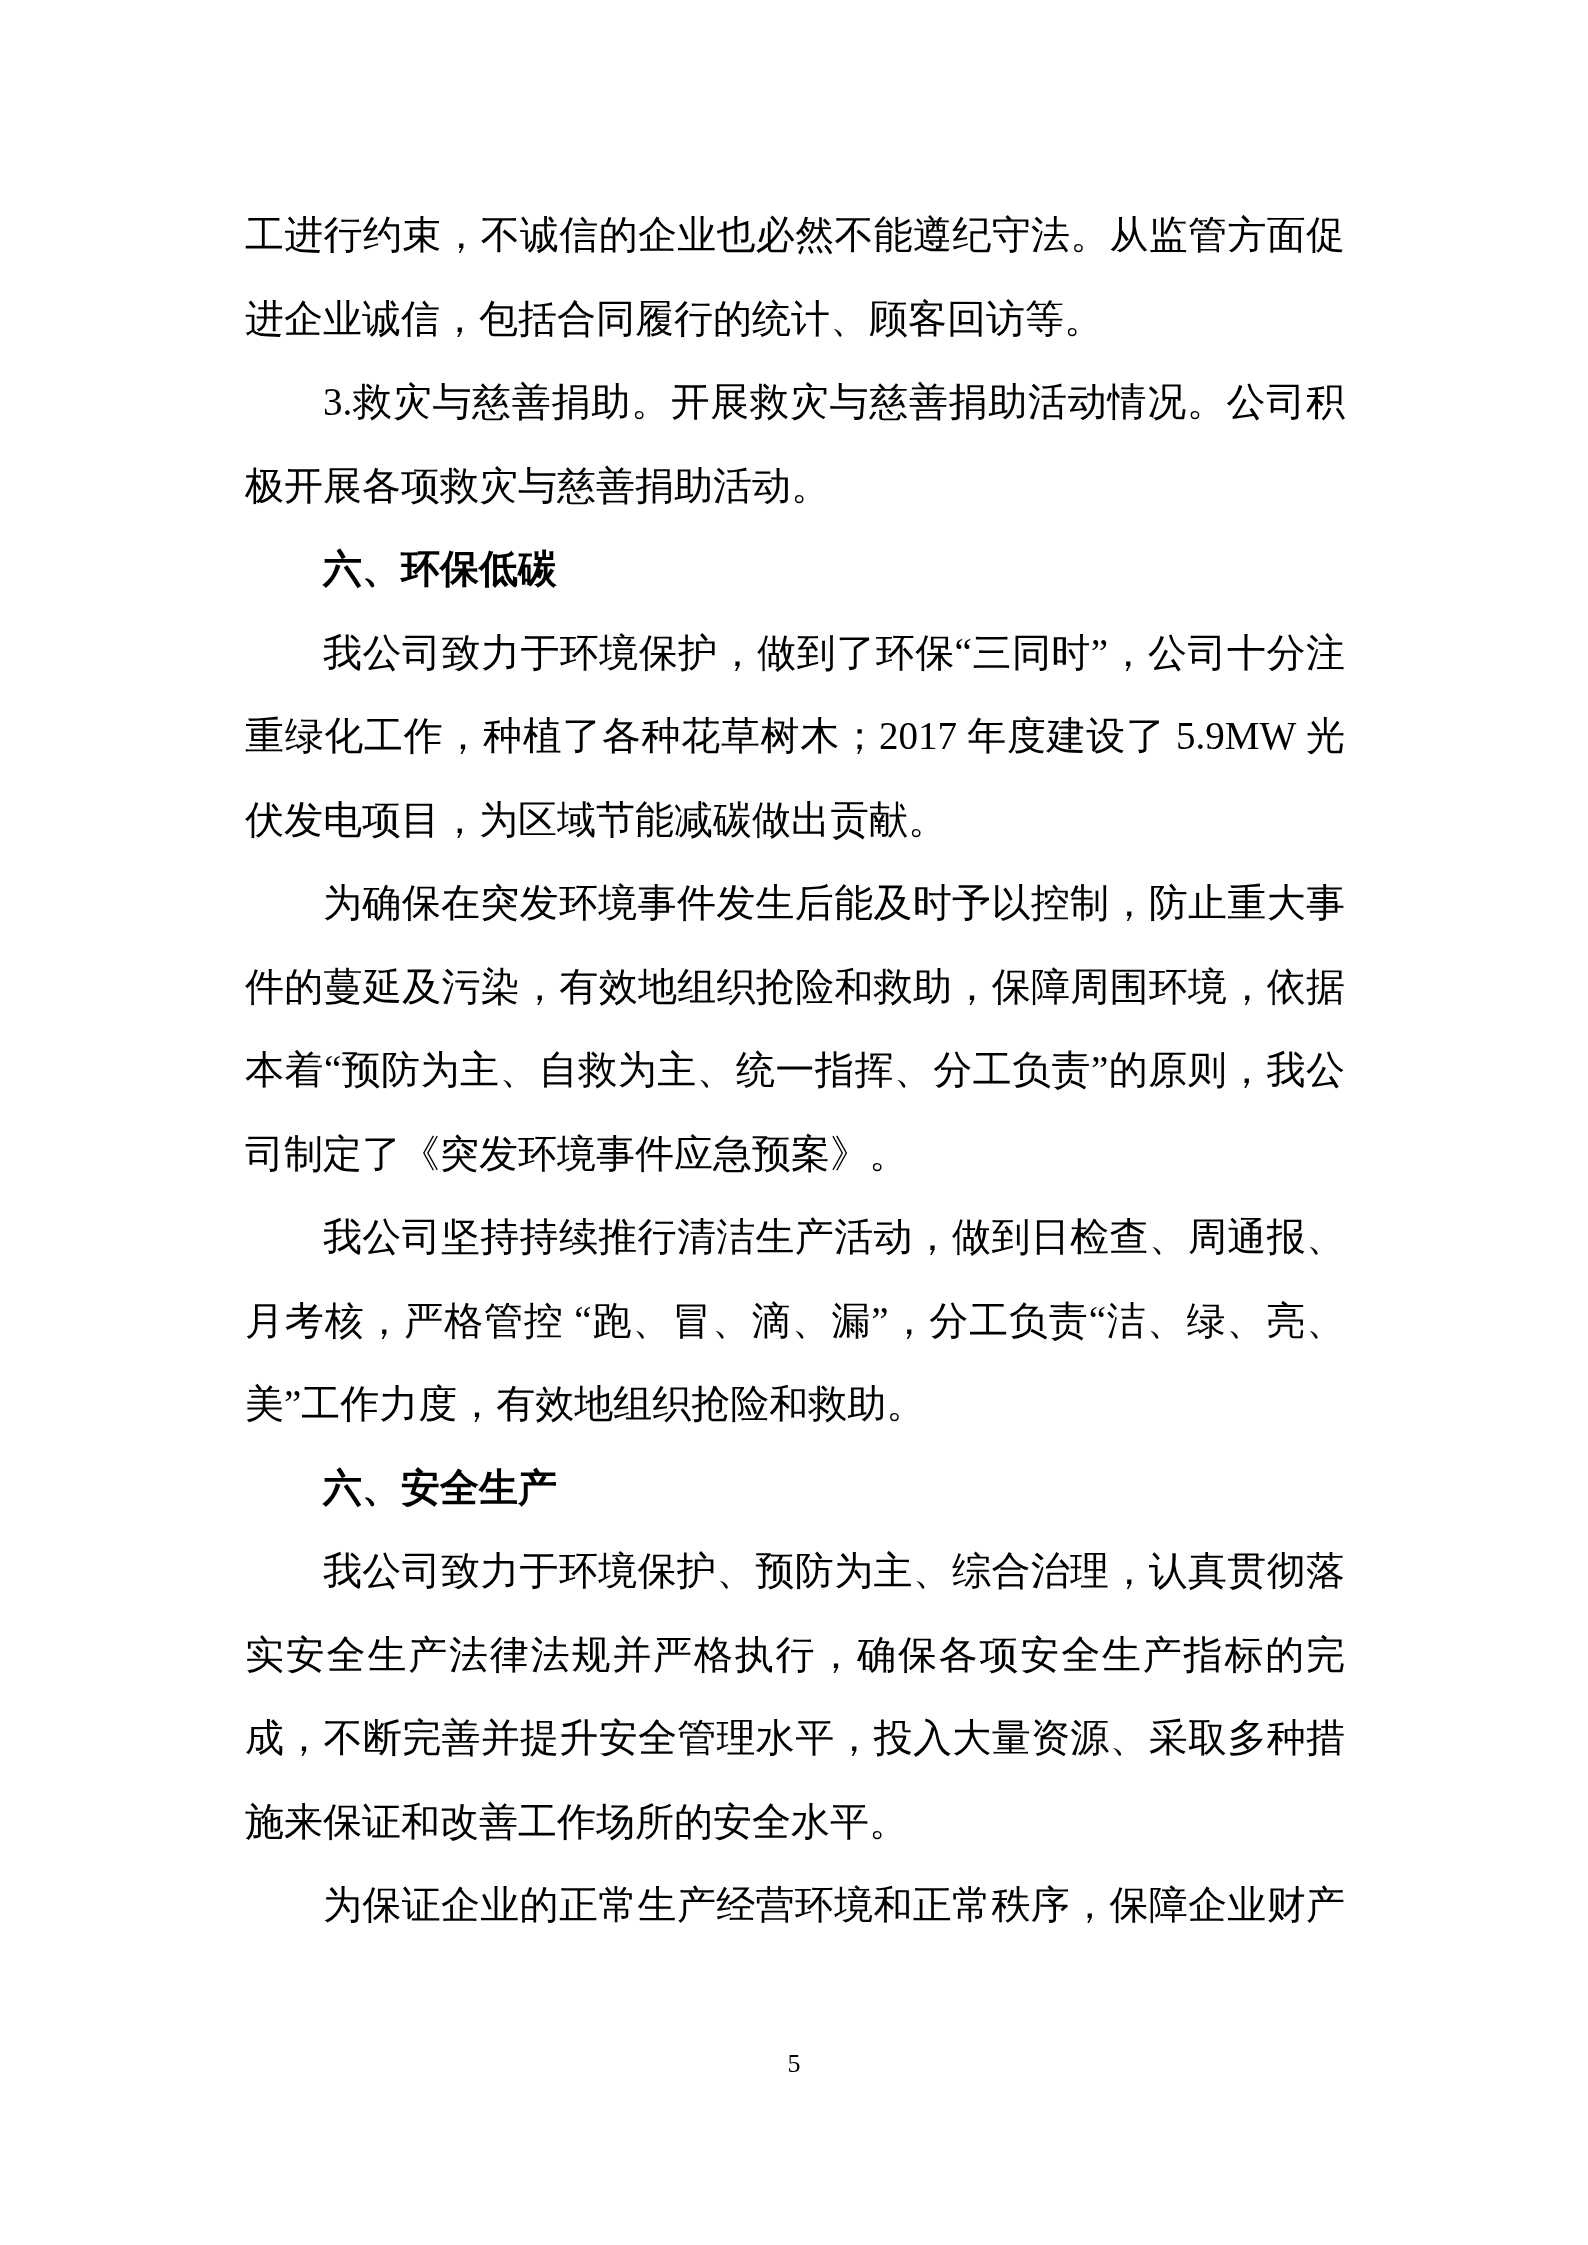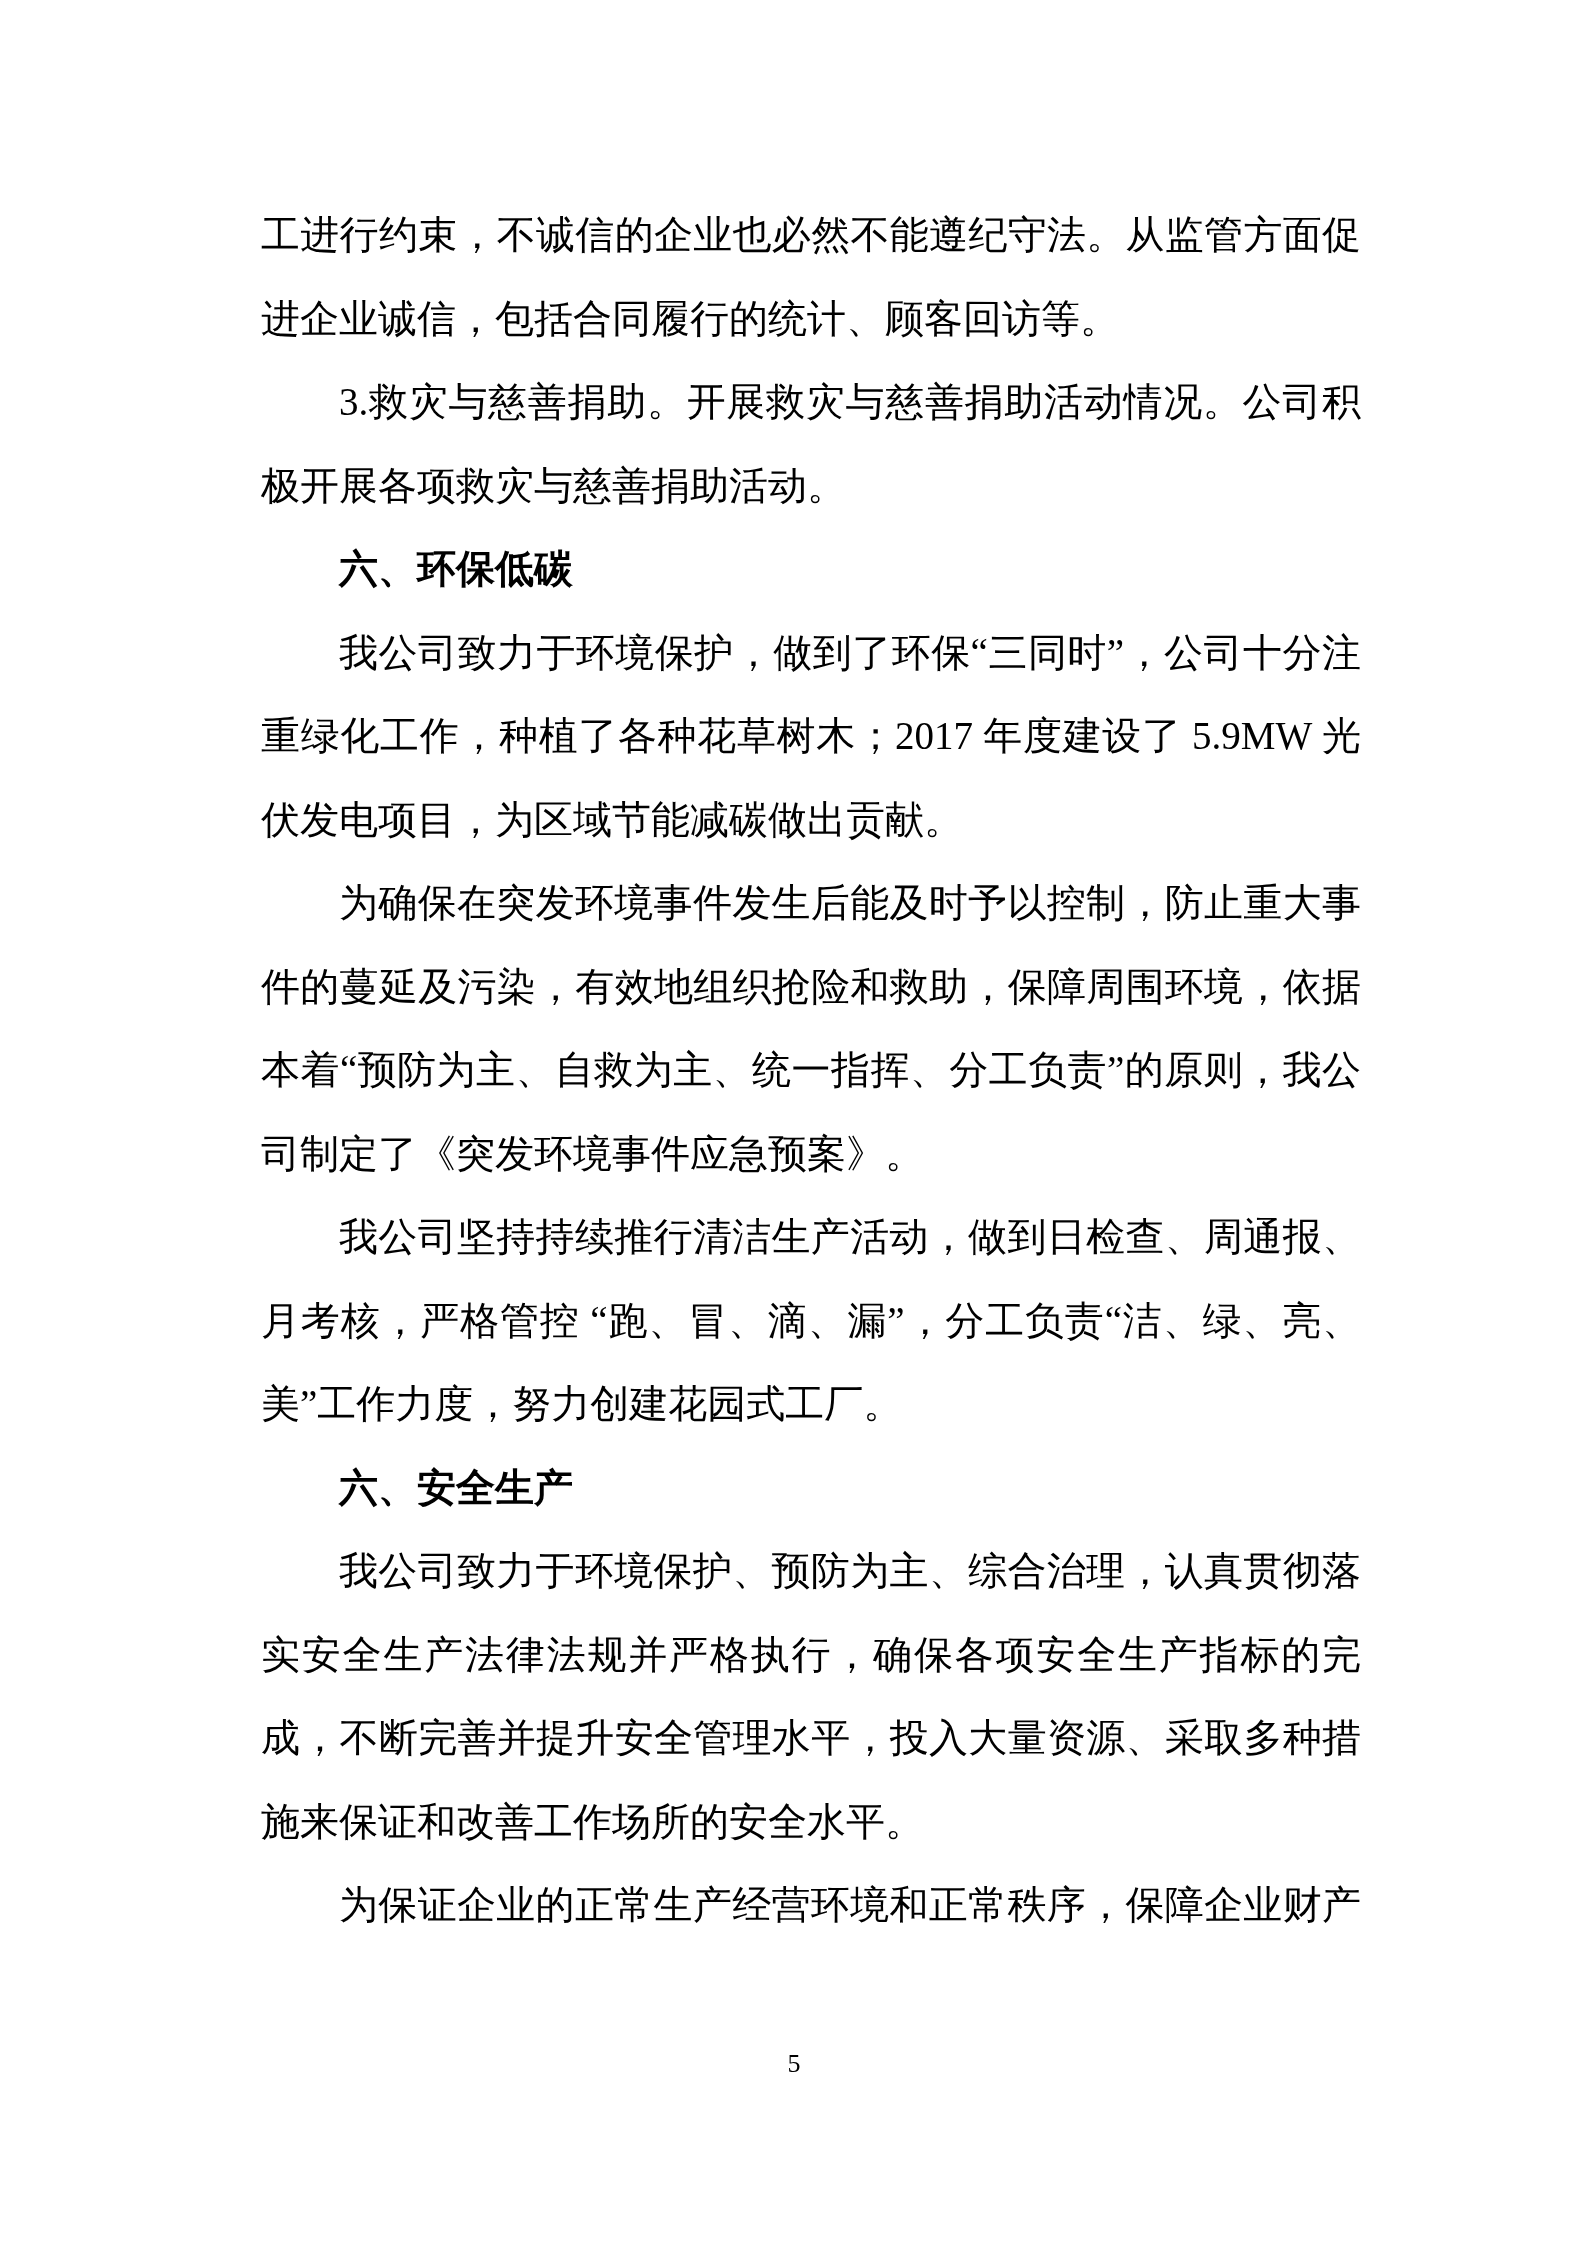--- a/index.html
+++ b/index.html
@@ -11,21 +11,21 @@
     position: relative;
     width: 1588px;
     height: 2245px;
     background: #ffffff;
     overflow: hidden;
     font-family: "Liberation Serif", "DejaVu Serif", serif;
     color: #000000;
   }
   .content {
     position: absolute;
-    left: 261px;
+    left: 245px;
     top: 193px;
     width: 1100px;
   }
   .para { margin: 0; padding: 0; }
   .line {
     height: 83.5px;
     line-height: 83.5px;
     font-size: 39px;
     white-space: normal;
     overflow: visible;
@@ -81,21 +81,21 @@
     <div class="para">
       <div class="line j ind">为确保在突发环境事件发生后能及时予以控制，防止重大事</div>
       <div class="line j">件的蔓延及污染，有效地组织抢险和救助，保障周围环境，依据</div>
       <div class="line j">本着“预防为主、自救为主、统一指挥、分工负责”的原则，我公</div>
       <div class="line">司制定了《突发环境事件应急预案》。</div>
     </div>
 
     <div class="para">
       <div class="line j ind">我公司坚持持续推行清洁生产活动，做到日检查、周通报、</div>
       <div class="line j">月考核，严格管控 “跑、冒、滴、漏”，分工负责“洁、绿、亮、</div>
-      <div class="line">美”工作力度，努力创建花园式工厂。</div>
+      <div class="line">美”工作力度，有效地组织抢险和救助。</div>
     </div>
 
     <div class="para">
       <div class="line hd ind">六、安全生产</div>
     </div>
 
     <div class="para">
       <div class="line j ind">我公司致力于环境保护、预防为主、综合治理，认真贯彻落</div>
       <div class="line j">实安全生产法律法规并严格执行，确保各项安全生产指标的完</div>
       <div class="line j">成，不断完善并提升安全管理水平，投入大量资源、采取多种措</div>

